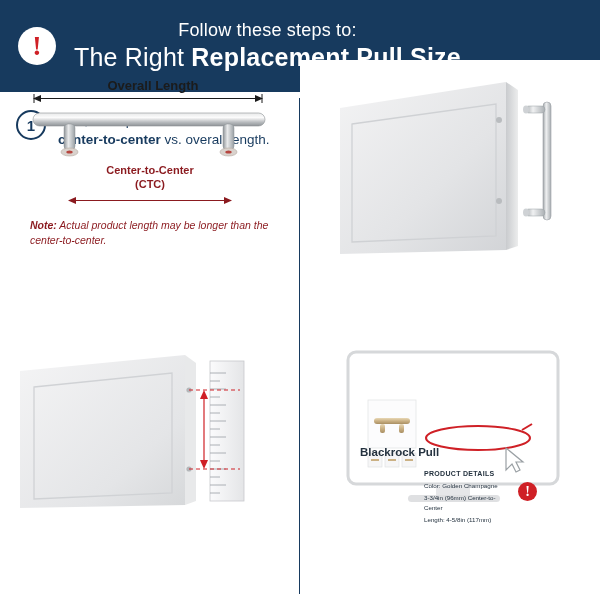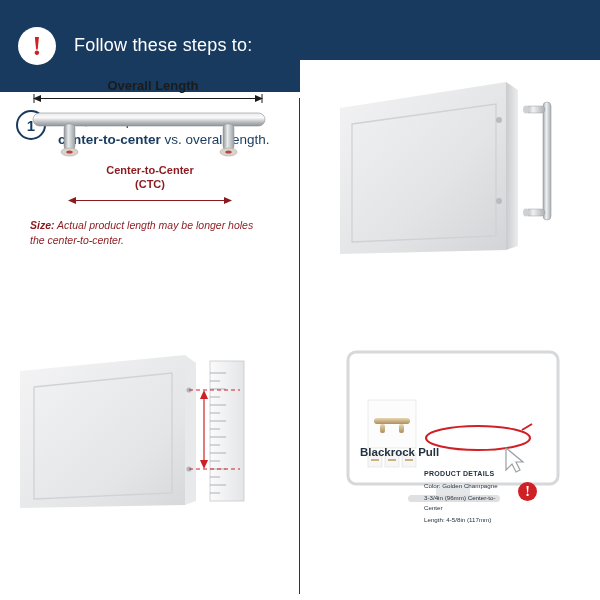--- a/index.html
+++ b/index.html
@@ -265,20 +265,21 @@
 </style>
 </head>
 <body>
 
 <div class="infographic">
 
   <div class="header">
     <div class="alert-badge">!</div>
     <div class="header-text">
       <div class="header-line1">Follow these steps to:</div>
+      <div class="header-line2"><span class="light">The Right </span><span class="bold">Replacement Pull Size</span></div>
     </div>
   </div>
 
   <div class="grid">
     <div class="vline"></div>
     <div class="hline"></div>
 
     <div class="cell cell-1">
       <div class="step-head">
         <div class="step-num">1</div>
@@ -347,21 +348,21 @@
       <span>(CTC)</span>
     </div>
 
     <svg class="ctc-arrow" viewBox="0 0 164 9">
       <line x1="5" y1="4.5" x2="159" y2="4.5" stroke="#8b1a1f" stroke-width="1.2"></line>
       <polygon points="0,4.5 8,1 8,8" fill="#8b1a1f"></polygon>
       <polygon points="164,4.5 156,1 156,8" fill="#8b1a1f"></polygon>
     </svg>
 
     <div class="note">
-      <b>Size:</b><span> Actual product length may be longer holes the center-to-center.</span>
+      <b>Note:</b><span> Actual product length may be longer than the center-to-center.</span>
     </div>
   </div>
 
   <svg class="p2-art" viewBox="0 0 300 194">
     <defs>
       <linearGradient id="door2" x1="0" y1="0" x2="1" y2="1">
         <stop offset="0%" stop-color="#f3f3f4"></stop>
         <stop offset="60%" stop-color="#e3e4e6"></stop>
         <stop offset="100%" stop-color="#d2d4d7"></stop>
       </linearGradient>

